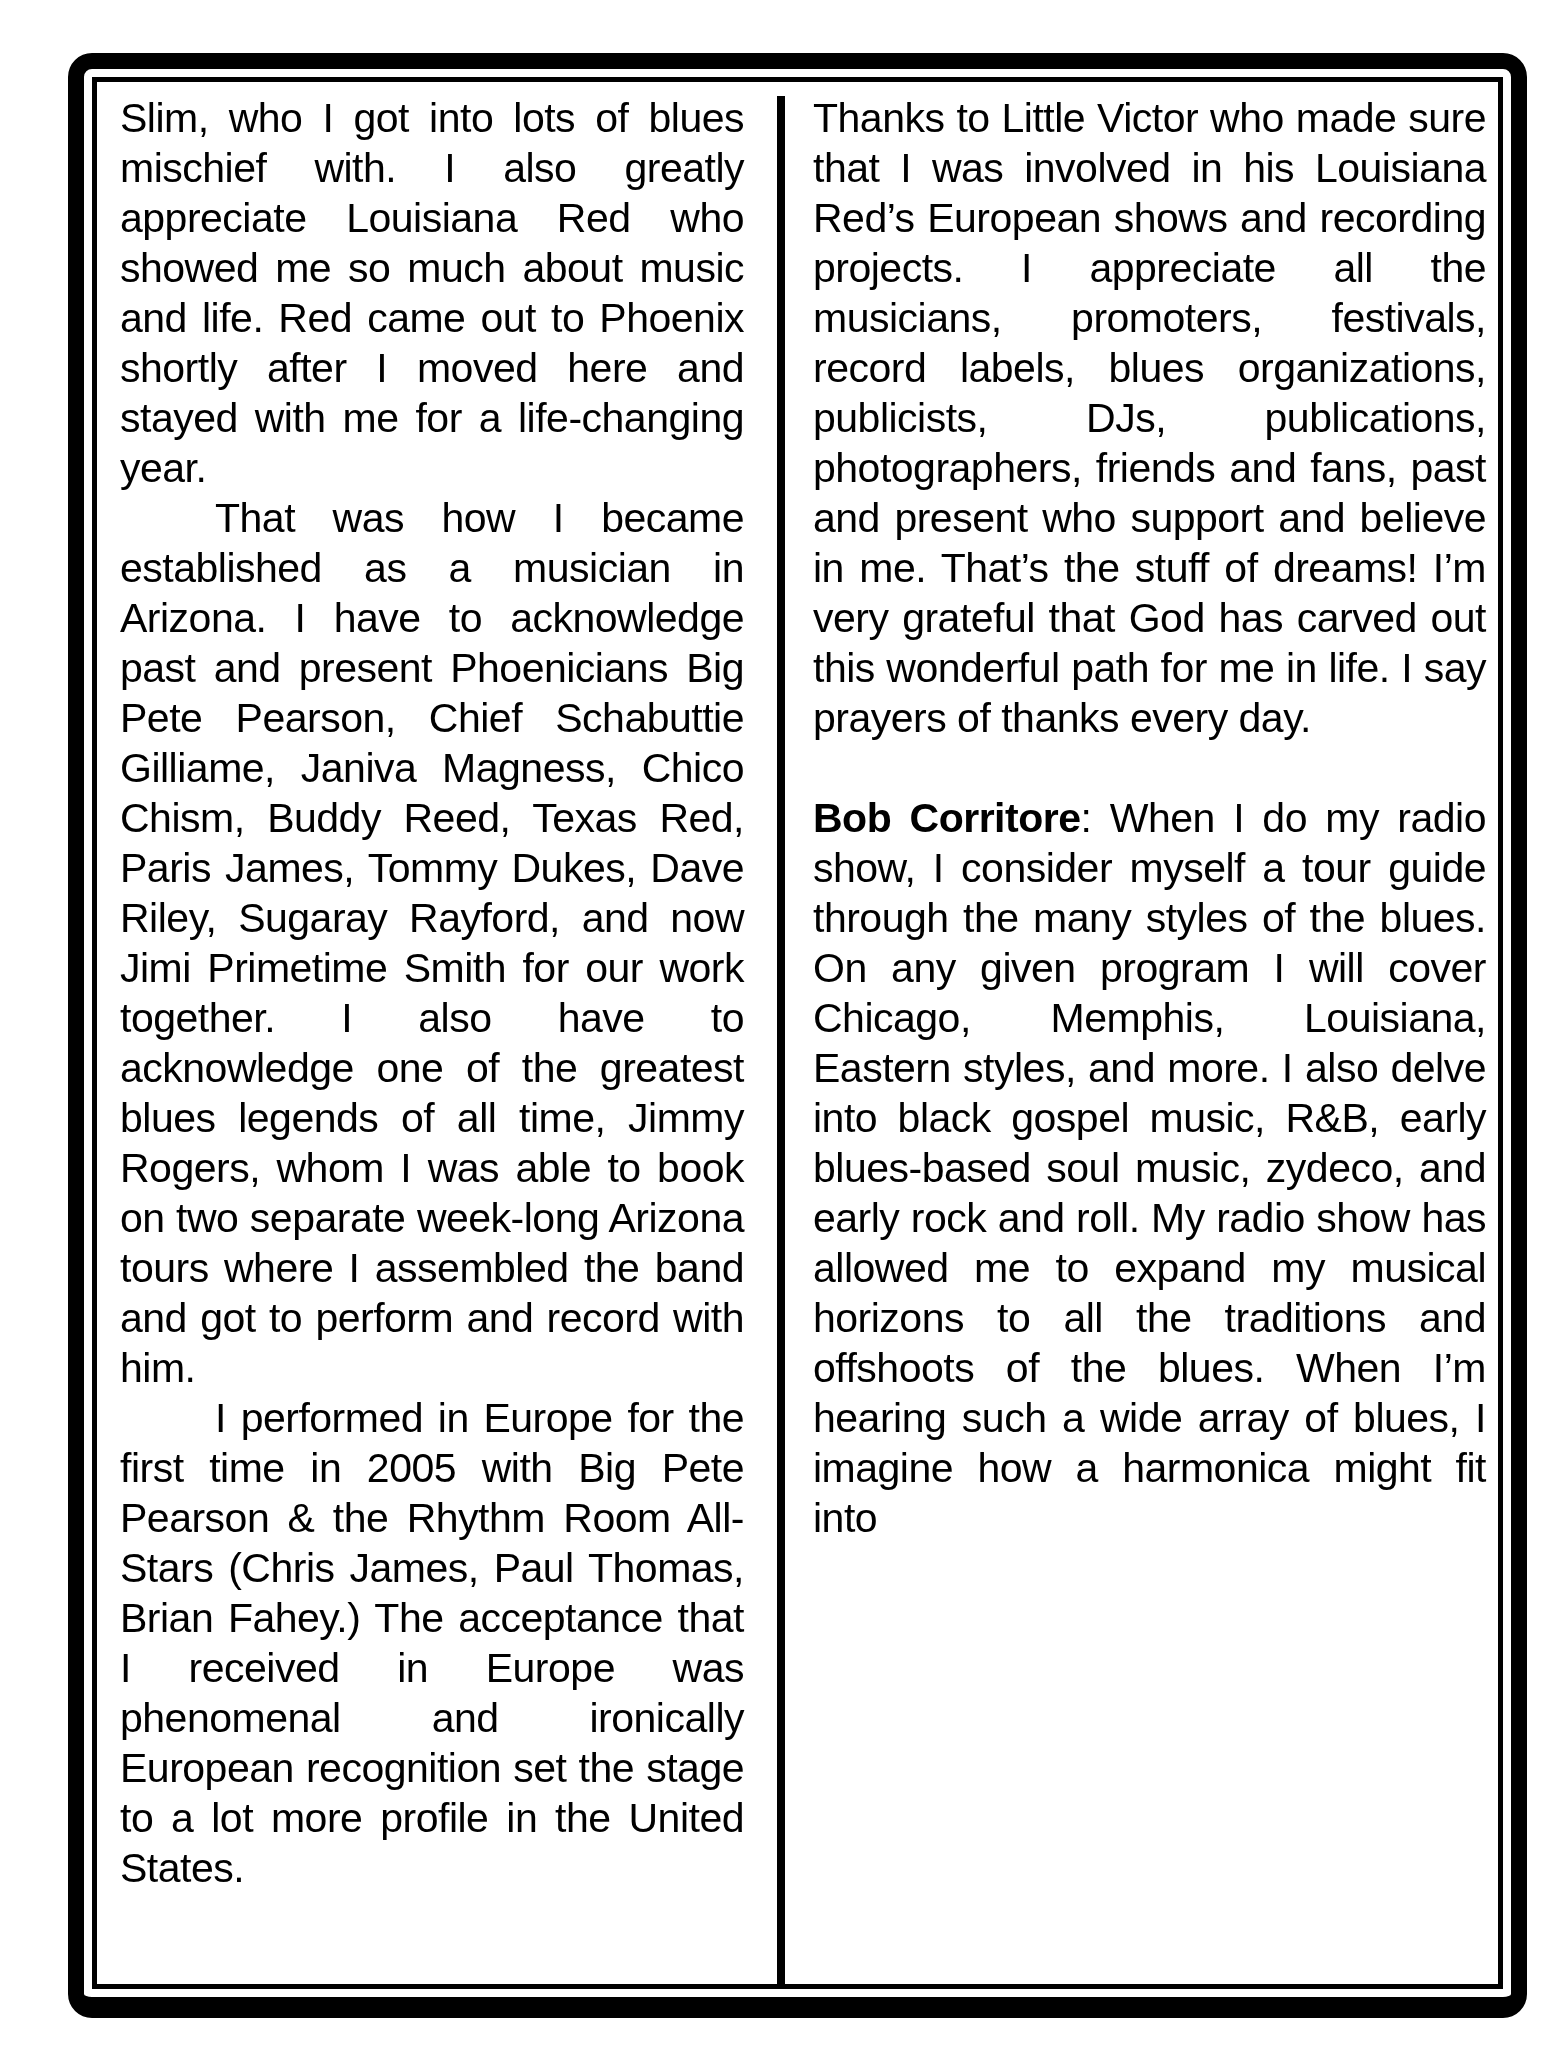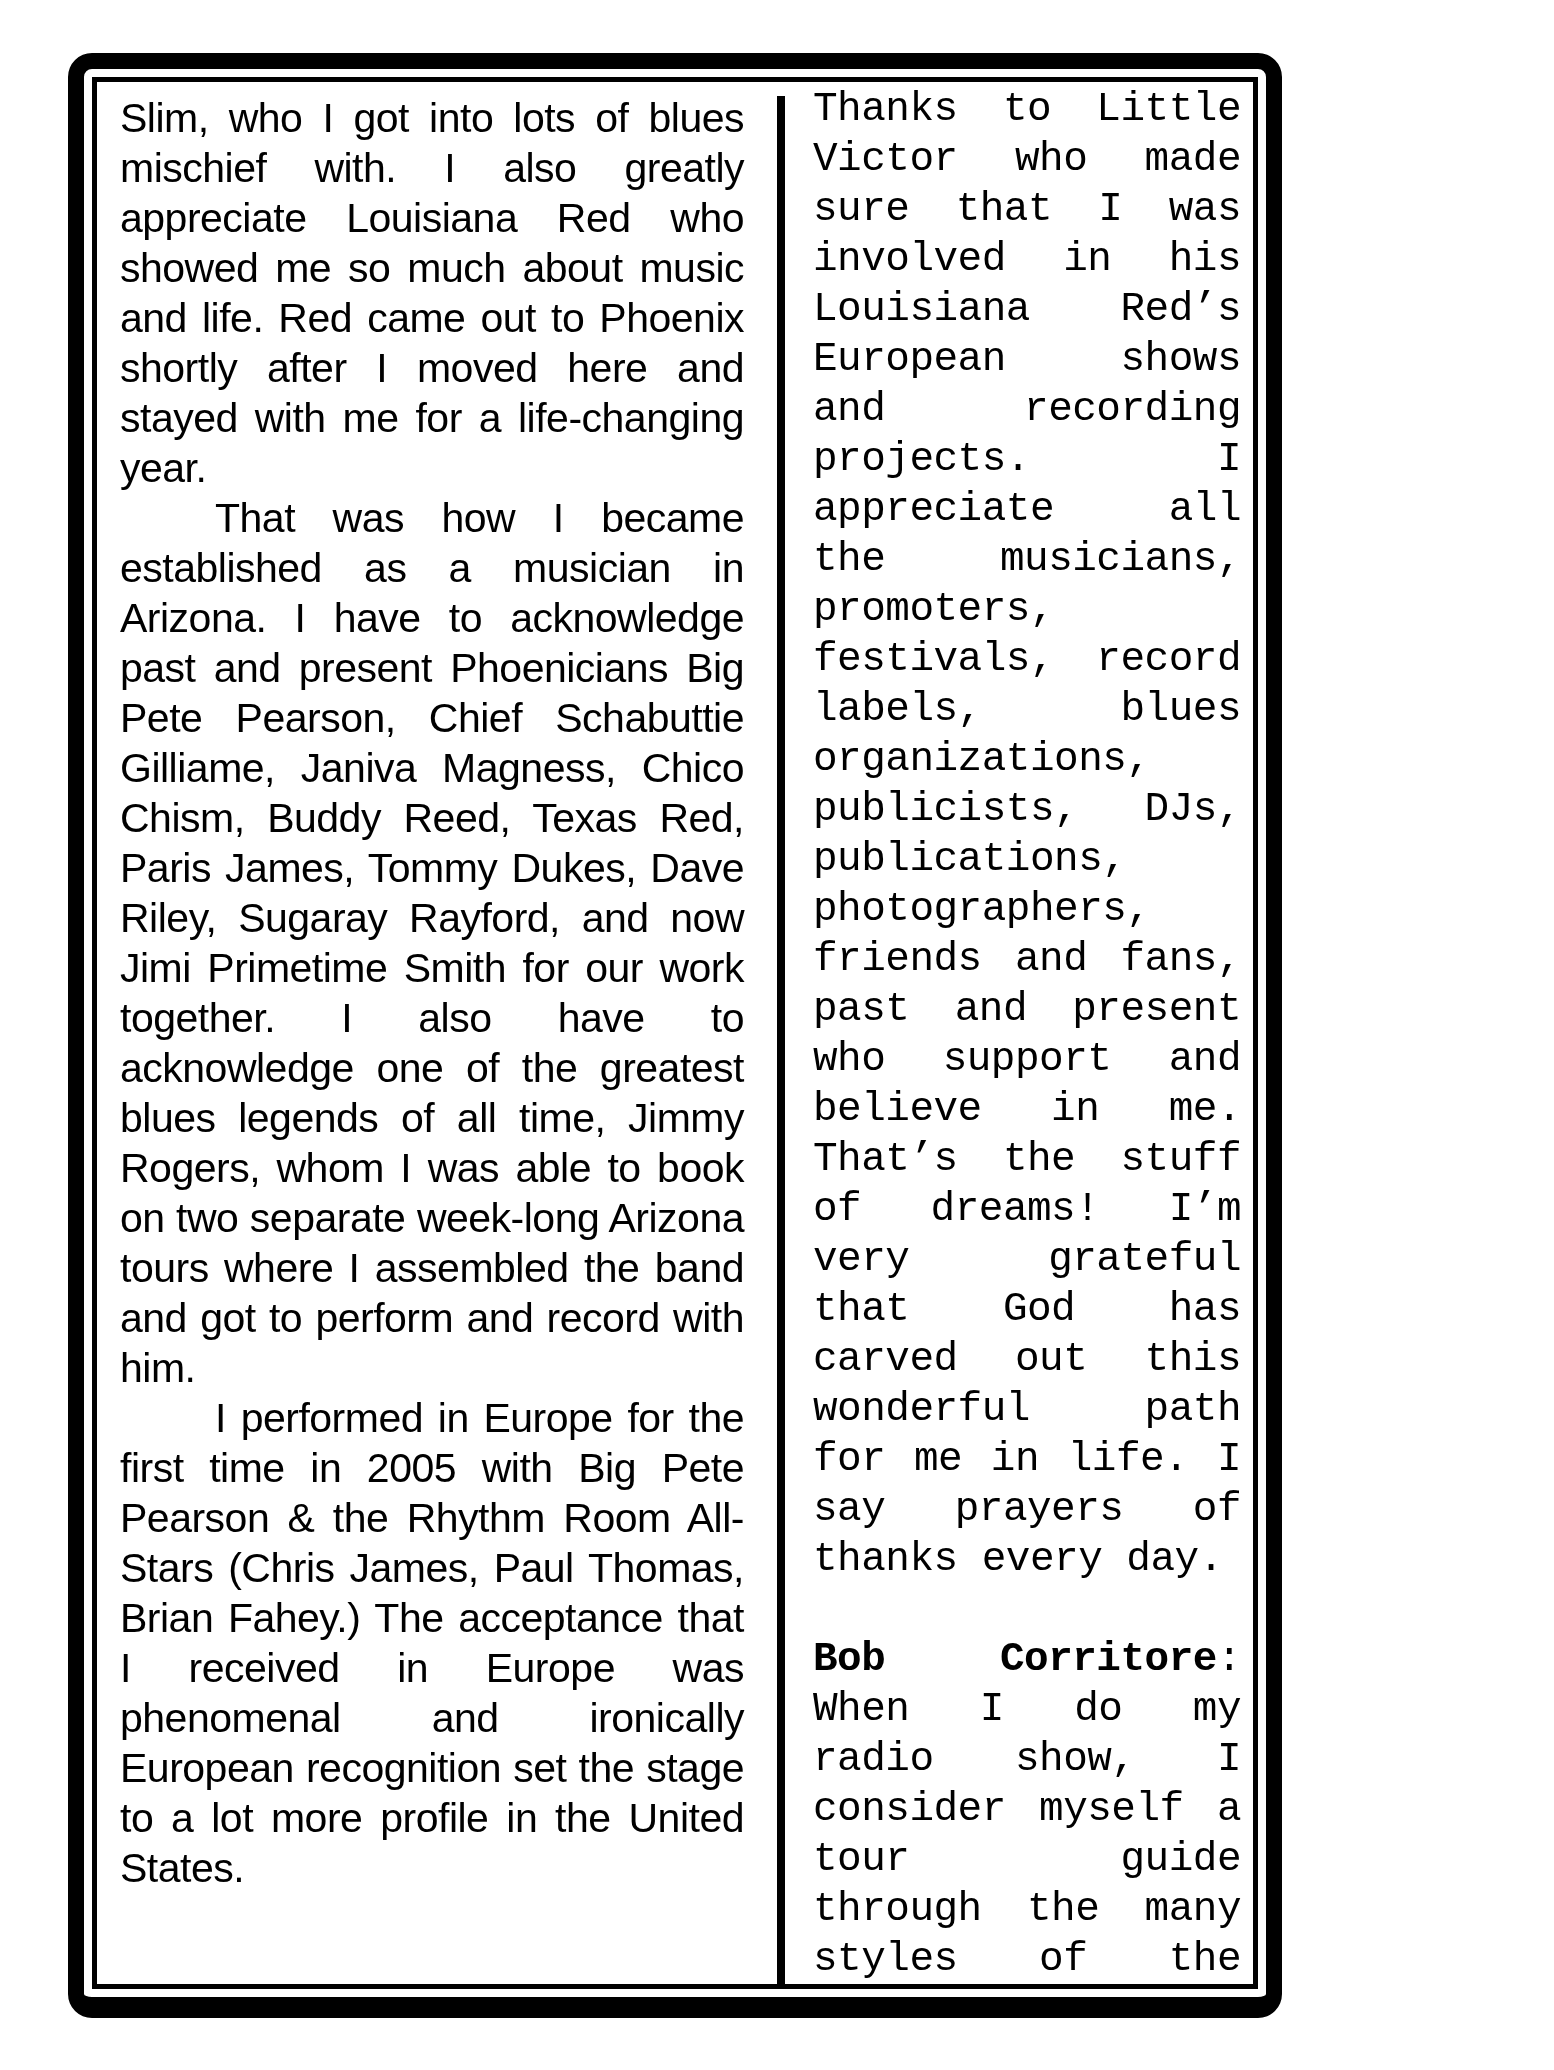--- a/index.html
+++ b/index.html
@@ -5,21 +5,21 @@
   html, body { margin: 0; padding: 0; }
   body {
     width: 1554px; height: 2070px;
     background: #ffffff;
     font-family: "Liberation Sans", sans-serif;
     position: relative;
   }
   .outer-frame {
     position: absolute;
     left: 68px; top: 53px;
-    width: 1214px; height: 1965px;
+    width: 1459px; height: 1965px;
     box-sizing: border-box;
     border: 16px solid #000;
     border-bottom-width: 21px;
     border-radius: 24px;
     background: #fff;
   }
   .inner-frame {
     position: absolute;
     left: 8px; top: 8px; right: 8px; bottom: 8px;
     border: 5px solid #000;
@@ -27,21 +27,21 @@
   .columns {
     position: absolute;
     left: 0; top: 0; right: 0; bottom: 0;
     display: flex;
     align-items: stretch;
     overflow: hidden;
   }
   .col { box-sizing: border-box; }
   .col-left  { width: 680px; padding: 11px 33px 0 23px; }
   .divider   { width: 8px; background: #000; margin-top: 14px; }
-  .col-right { flex: 1; padding: 2px 12px 0 28px; font-family: Liberation Mono, monospace; }
+  .col-right { flex: 1; padding: 11px 12px 0 28px; }
   .para {
     margin: 0;
     font-size: 41px;
     line-height: 50px;
     letter-spacing: -0.5px;
     color: #000;
     text-align: justify;
   }
   .para.indent { text-indent: 95px; }
   .col-right .para + .para { margin-top: 50px; }

